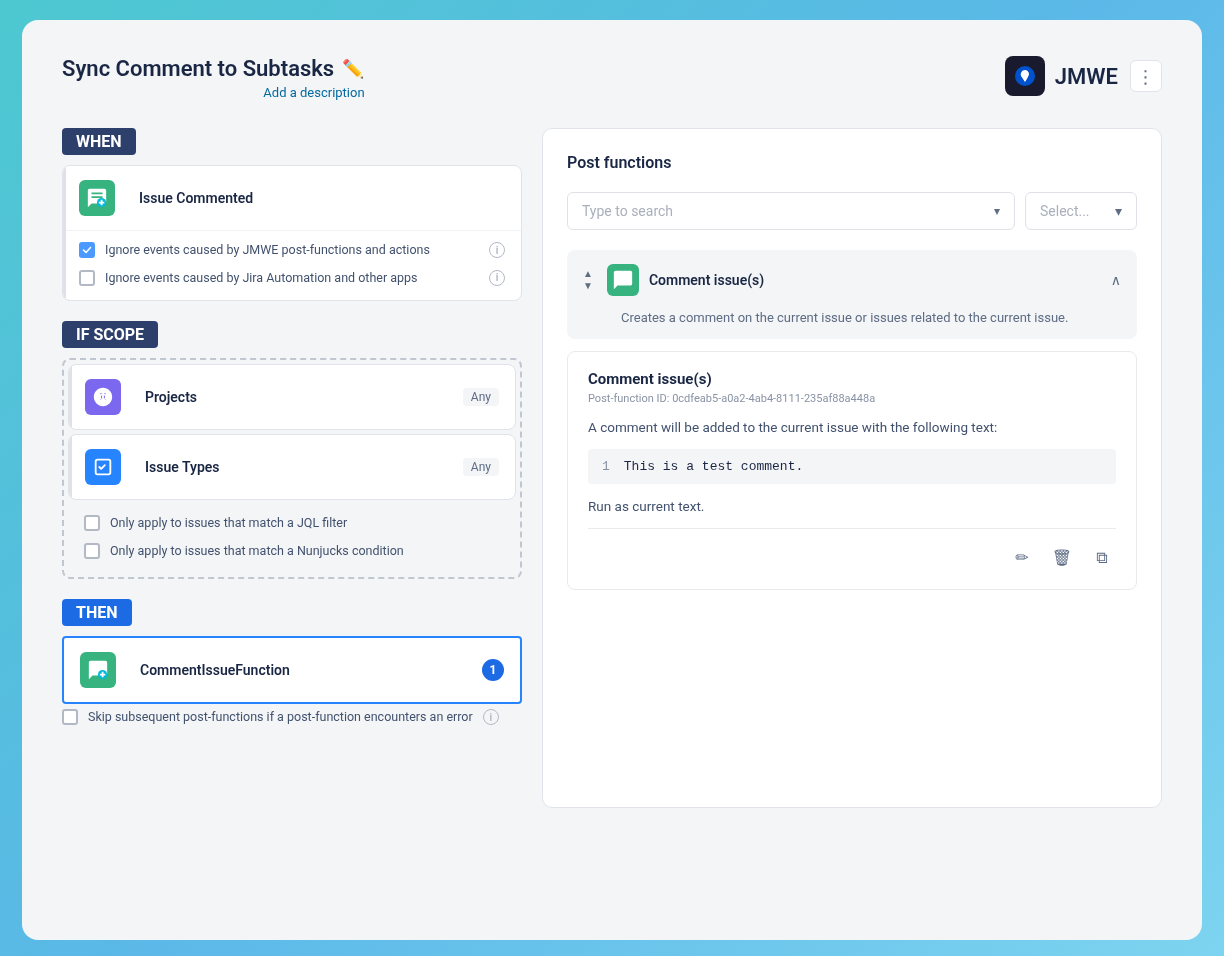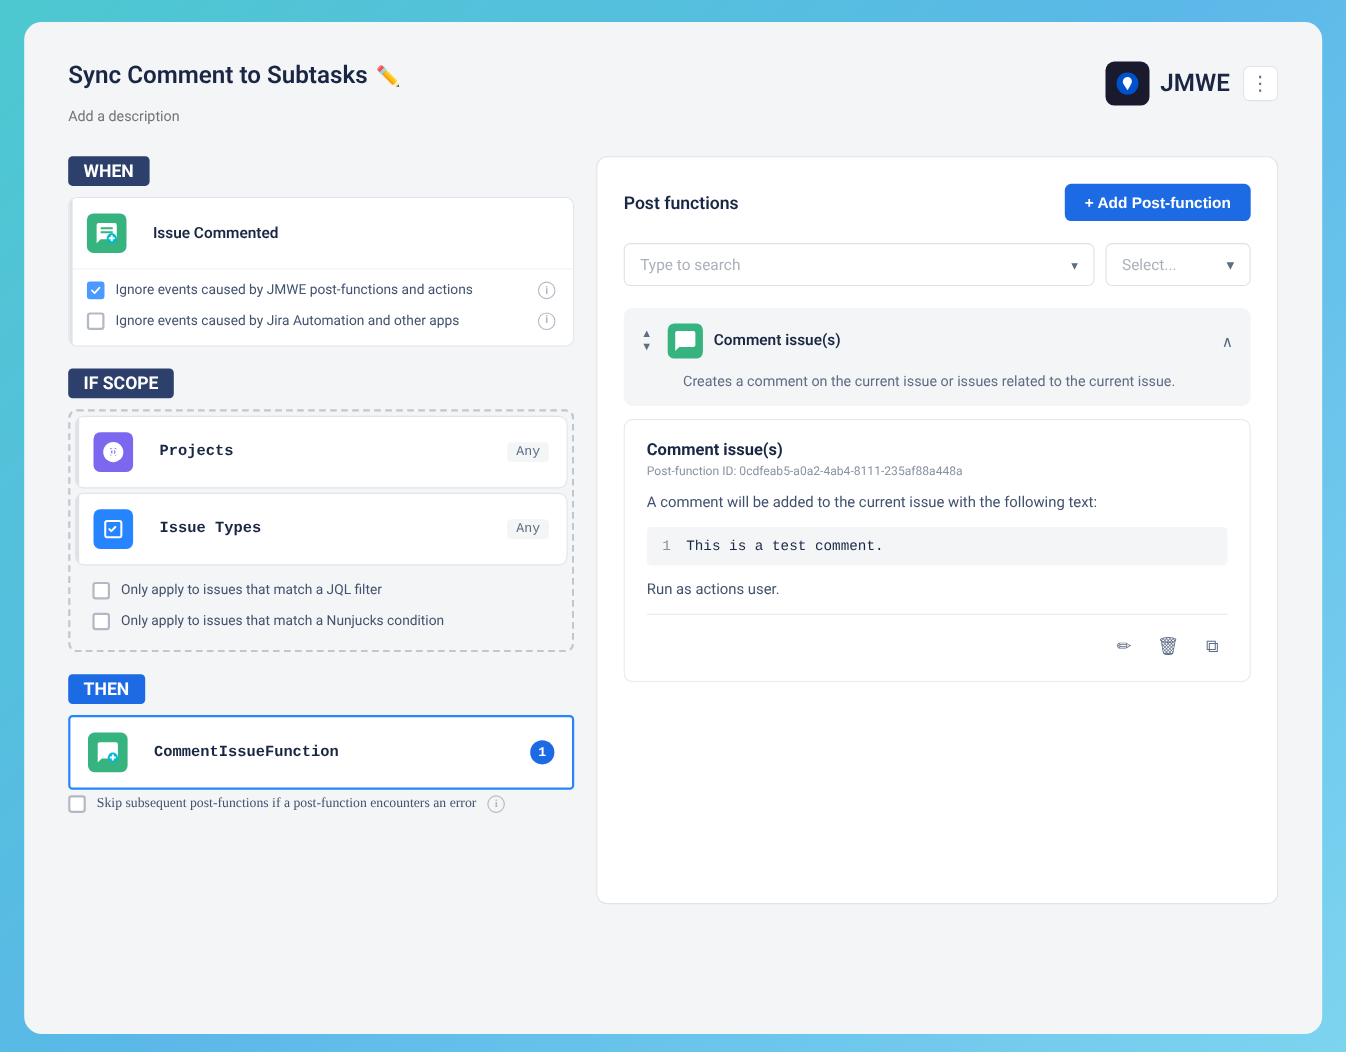--- a/index.html
+++ b/index.html
@@ -43,22 +43,23 @@
       gap: 8px;
     }
 
     .pencil-icon {
       font-size: 18px;
       color: #1a2744;
     }
 
     .page-subtitle {
       font-size: 13px;
-      color: #737373;
-      margin-top: 18px;
+      color: #0369a1;
+      margin-top: 4px;
+      text-align: right;
     }
 
     .header-right {
       display: flex;
       align-items: center;
       gap: 12px;
     }
 
     .jmwe-logo {
       display: flex;
@@ -152,21 +153,20 @@
     .function-row {
       display: flex;
       align-items: center;
       gap: 24px;
       padding: 14px 16px;
       border-bottom: 1px solid #f0f2f5;
     }
 
     .function-row:last-child {
       border-bottom: none;
-      font-family: Liberation Mono, monospace;
     }
 
     .function-icon {
       width: 36px;
       height: 36px;
       border-radius: 6px;
       display: flex;
       align-items: center;
       justify-content: center;
       flex-shrink: 0;
@@ -347,21 +347,21 @@
       align-items: center;
       justify-content: space-between;
     }
 
     .search-chevron {
       color: #5e6c84;
       font-size: 12px;
     }
 
     .select-field {
-      width: 132px;
+      width: 112px;
       border: 1px solid #dfe1e6;
       border-radius: 6px;
       padding: 10px 14px;
       font-size: 14px;
       color: #aab0bc;
       display: flex;
       align-items: center;
       justify-content: space-between;
     }
 
@@ -479,21 +479,20 @@
       align-items: center;
       justify-content: center;
     }
 
     
     .skip-row {
       display: flex;
       align-items: flex-start;
       gap: 10px;
       margin-top: 4px;
-      font-family: Liberation Serif, serif;
     }
 
     .skip-label {
       font-size: 12.5px;
       color: #42526e;
       line-height: 1.4;
     }
   </style>
 </head>
 <body>
@@ -620,21 +619,20 @@
         <span class="skip-label">Skip subsequent post-functions if a post-function encounters an error</span>
         <div class="info-icon">i</div>
       </div>
 
     </div>
 
     <div class="right-panel">
 
       <div class="post-functions-header">
         <span class="post-functions-title">Post functions</span>
-        <button class="add-post-function-btn">+ Add Post-function</button>
       </div>
 
       <div class="search-row">
         <div class="search-field">
           <span style="color:#aab0bc;">Type to search</span>
           <span class="search-chevron">▾</span>
         </div>
         <div class="select-field">
           <span style="color:#aab0bc;">Select...</span>
           <span style="color:#5e6c84;">▾</span>
@@ -659,21 +657,21 @@
       </div>
 
       <div class="detail-card">
         <div class="detail-title">Comment issue(s)</div>
         <div class="detail-id">Post-function ID: 0cdfeab5-a0a2-4ab4-8111-235af88a448a</div>
         <div class="detail-desc">A comment will be added to the current issue with the following text:</div>
         <div class="code-block">
           <span class="line-number">1</span>
           <span>This is a test comment.</span>
         </div>
-        <div class="run-as">Run as actions user.</div>
+        <div class="run-as">Run as current text.</div>
         <div class="action-icons">
           <span class="action-icon">✏</span>
           <span class="action-icon">🗑</span>
           <span class="action-icon">⧉</span>
         </div>
       </div>
 
     </div>
   </div>
 </div>

